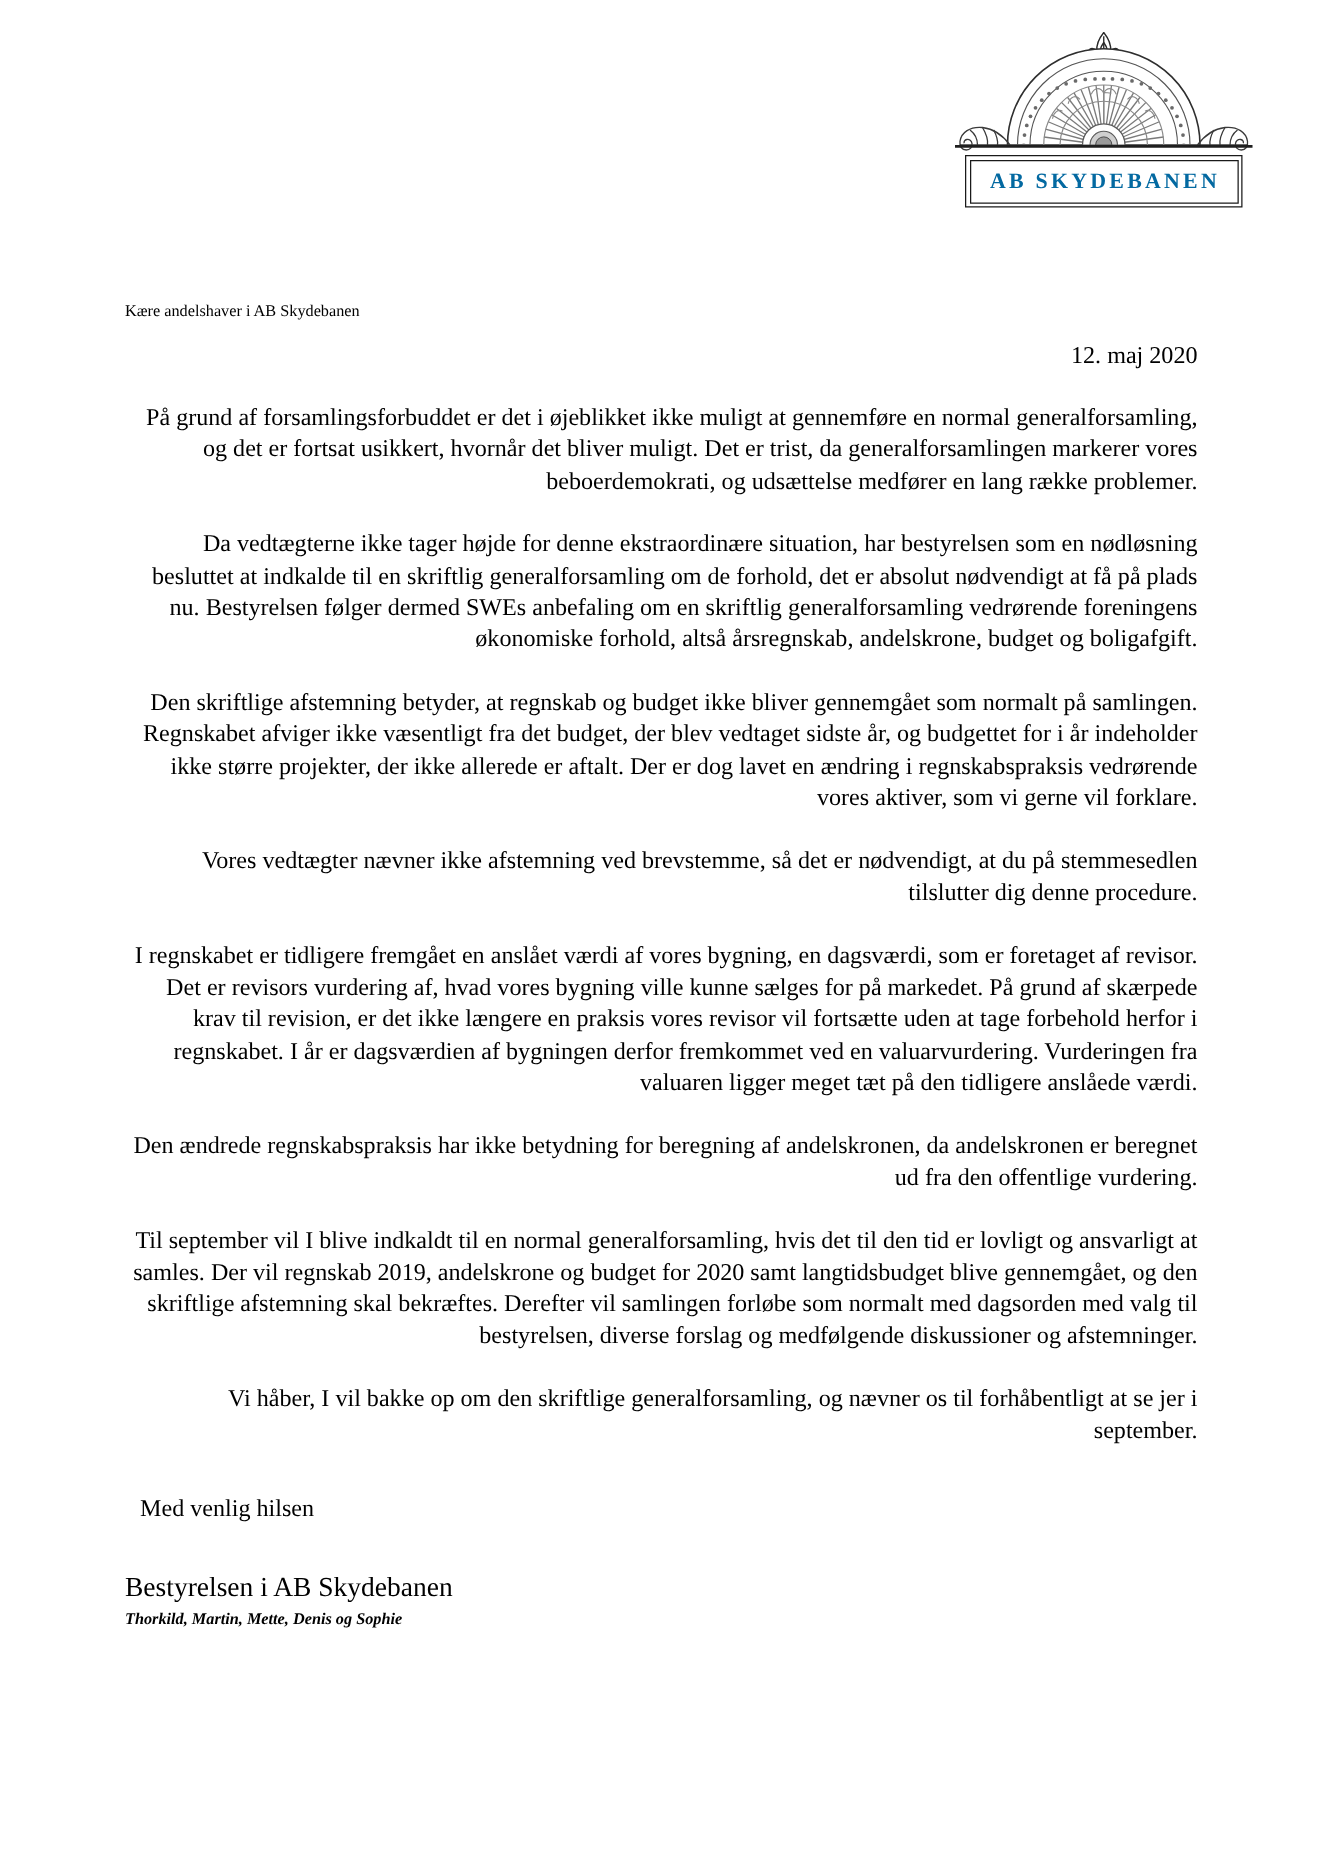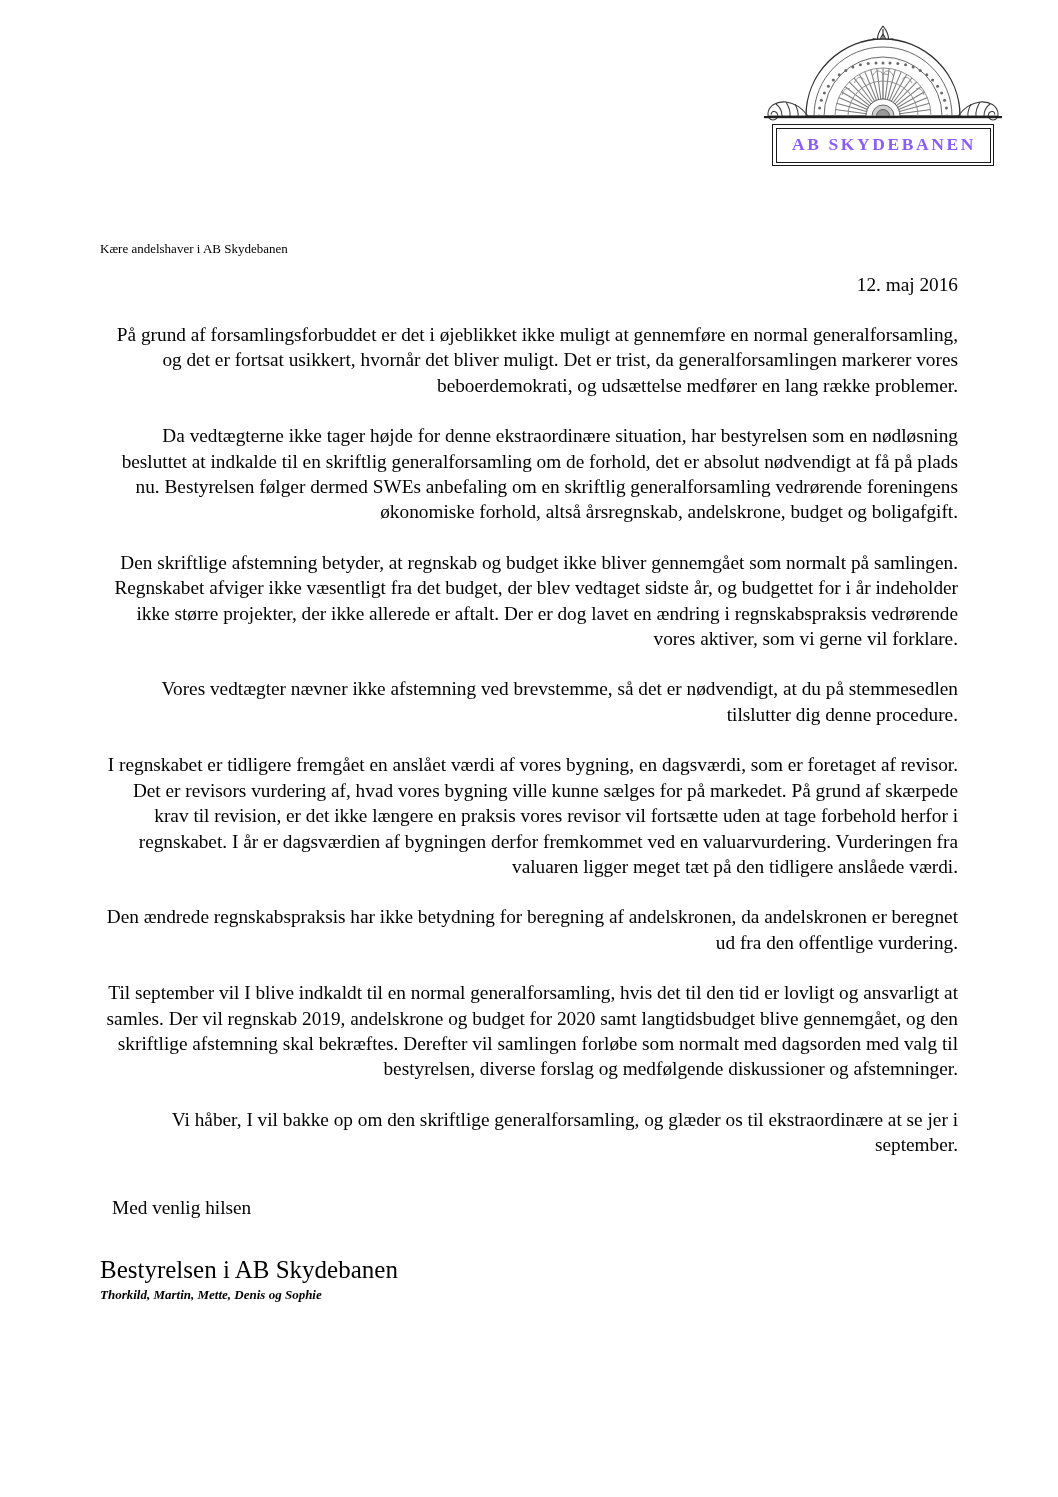--- a/index.html
+++ b/index.html
@@ -57,21 +57,21 @@
     box-sizing: border-box;
     display: flex;
     align-items: center;
     justify-content: center;
   }
   .logo-banner-text {
     font-family: "Liberation Serif", "DejaVu Serif", serif;
     font-weight: bold;
     font-size: 17.5px;
     letter-spacing: 2.6px;
-    color: #8b5cf6;
+    color: #0369a1;
     white-space: nowrap;
     line-height: 1;
     padding-left: 2px;
   }
 
   
   .letter {
     position: absolute;
     left: 100px;
     top: 236px;
@@ -101,21 +101,21 @@
   .closing {
     font-size: 19.3px;
     line-height: 25.4px;
     margin: 12px;
     padding-top: 25px;
   }
   .signoff-block {
     padding-top: 25px;
   }
   .signoff-line {
-    font-size: 25px;
+    font-size: 22px;
     line-height: 25.4px;
     margin: 0;
   }
   .signoff-names {
     font-size: 13px;
     line-height: 25.4px;
     margin: 0;
     font-style: italic;
     font-weight: bold;
   }
@@ -256,30 +256,30 @@
       <div class="logo-banner-inner">
         <span class="logo-banner-text">AB SKYDEBANEN</span>
       </div>
     </div>
   </div>
 
   <div class="letter">
 
     <p class="greeting">Kære andelshaver i AB Skydebanen</p>
 
-    <p class="date-line">12. maj 2016</p>
+    <p class="date-line">12. maj 2020</p>
 
     <p class="para">På grund af forsamlingsforbuddet er det i øjeblikket ikke muligt at gennemføre en normal generalforsamling, og det er fortsat usikkert, hvornår det bliver muligt. Det er trist, da generalforsamlingen markerer vores beboerdemokrati, og udsættelse medfører en lang række problemer.</p>
     <p class="para">Da vedtægterne ikke tager højde for denne ekstraordinære situation, har bestyrelsen som en nødløsning besluttet at indkalde til en skriftlig generalforsamling om de forhold, det er absolut nødvendigt at få på plads nu. Bestyrelsen følger dermed SWEs anbefaling om en skriftlig generalforsamling vedrørende foreningens økonomiske forhold, altså årsregnskab, andelskrone, budget og boligafgift.</p>
     <p class="para">Den skriftlige afstemning betyder, at regnskab og budget ikke bliver gennemgået som normalt på samlingen. Regnskabet afviger ikke væsentligt fra det budget, der blev vedtaget sidste år, og budgettet for i år indeholder ikke større projekter, der ikke allerede er aftalt. Der er dog lavet en ændring i regnskabspraksis vedrørende vores aktiver, som vi gerne vil forklare.</p>
     <p class="para">Vores vedtægter nævner ikke afstemning ved brevstemme, så det er nødvendigt, at du på stemmesedlen tilslutter dig denne procedure.</p>
     <p class="para">I regnskabet er tidligere fremgået en anslået værdi af vores bygning, en dagsværdi, som er foretaget af revisor. Det er revisors vurdering af, hvad vores bygning ville kunne sælges for på markedet. På grund af skærpede krav til revision, er det ikke længere en praksis vores revisor vil fortsætte uden at tage forbehold herfor i regnskabet. I år er dagsværdien af bygningen derfor fremkommet ved en valuarvurdering. Vurderingen fra valuaren ligger meget tæt på den tidligere anslåede værdi.</p>
     <p class="para">Den ændrede regnskabspraksis har ikke betydning for beregning af andelskronen, da andelskronen er beregnet ud fra den offentlige vurdering.</p>
     <p class="para">Til september vil I blive indkaldt til en normal generalforsamling, hvis det til den tid er lovligt og ansvarligt at samles. Der vil regnskab 2019, andelskrone og budget for 2020 samt langtidsbudget blive gennemgået, og den skriftlige afstemning skal bekræftes. Derefter vil samlingen forløbe som normalt med dagsorden med valg til bestyrelsen, diverse forslag og medfølgende diskussioner og afstemninger.</p>
-    <p class="para">Vi håber, I vil bakke op om den skriftlige generalforsamling, og glæder os til ekstraordinære at se jer i september.</p>
+    <p class="para">Vi håber, I vil bakke op om den skriftlige generalforsamling, og nævner os til forhåbentligt at se jer i september.</p>
 
     <p class="closing">Med venlig hilsen</p>
 
     <div class="signoff-block">
       <p class="signoff-line">Bestyrelsen i AB Skydebanen</p>
       <p class="signoff-names">Thorkild, Martin, Mette, Denis og Sophie</p>
     </div>
 
   </div>
 </div>

